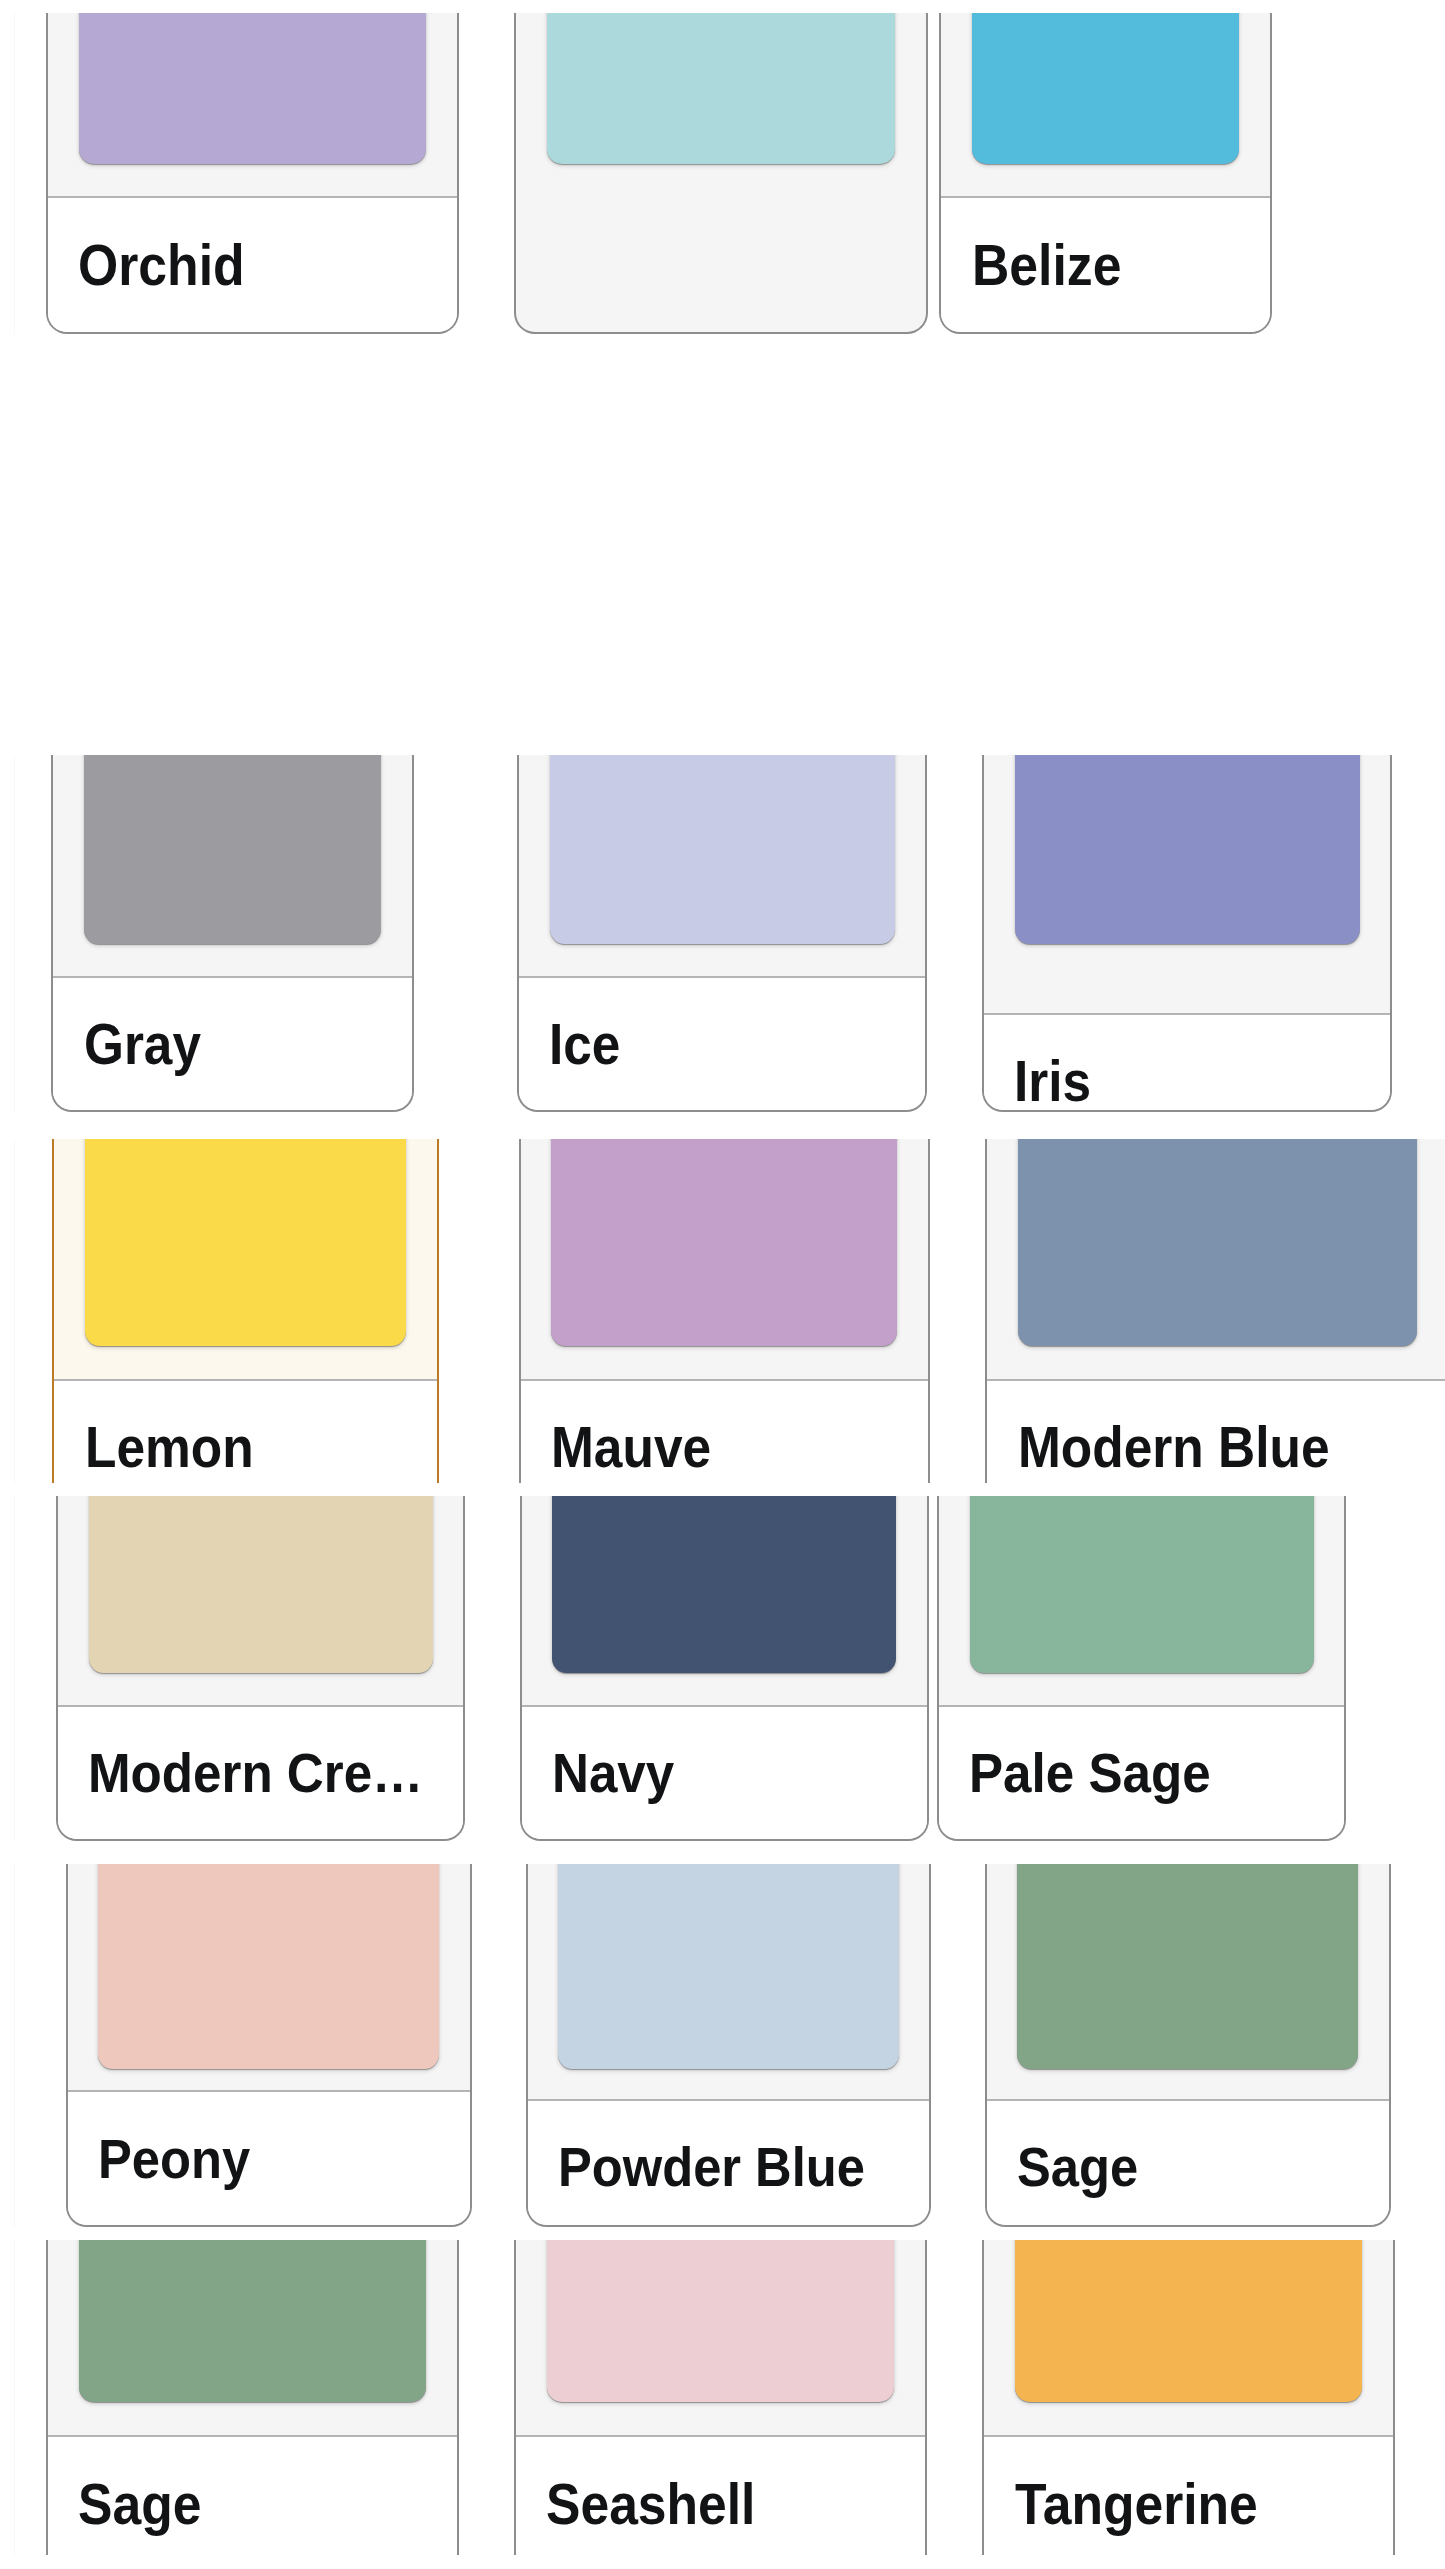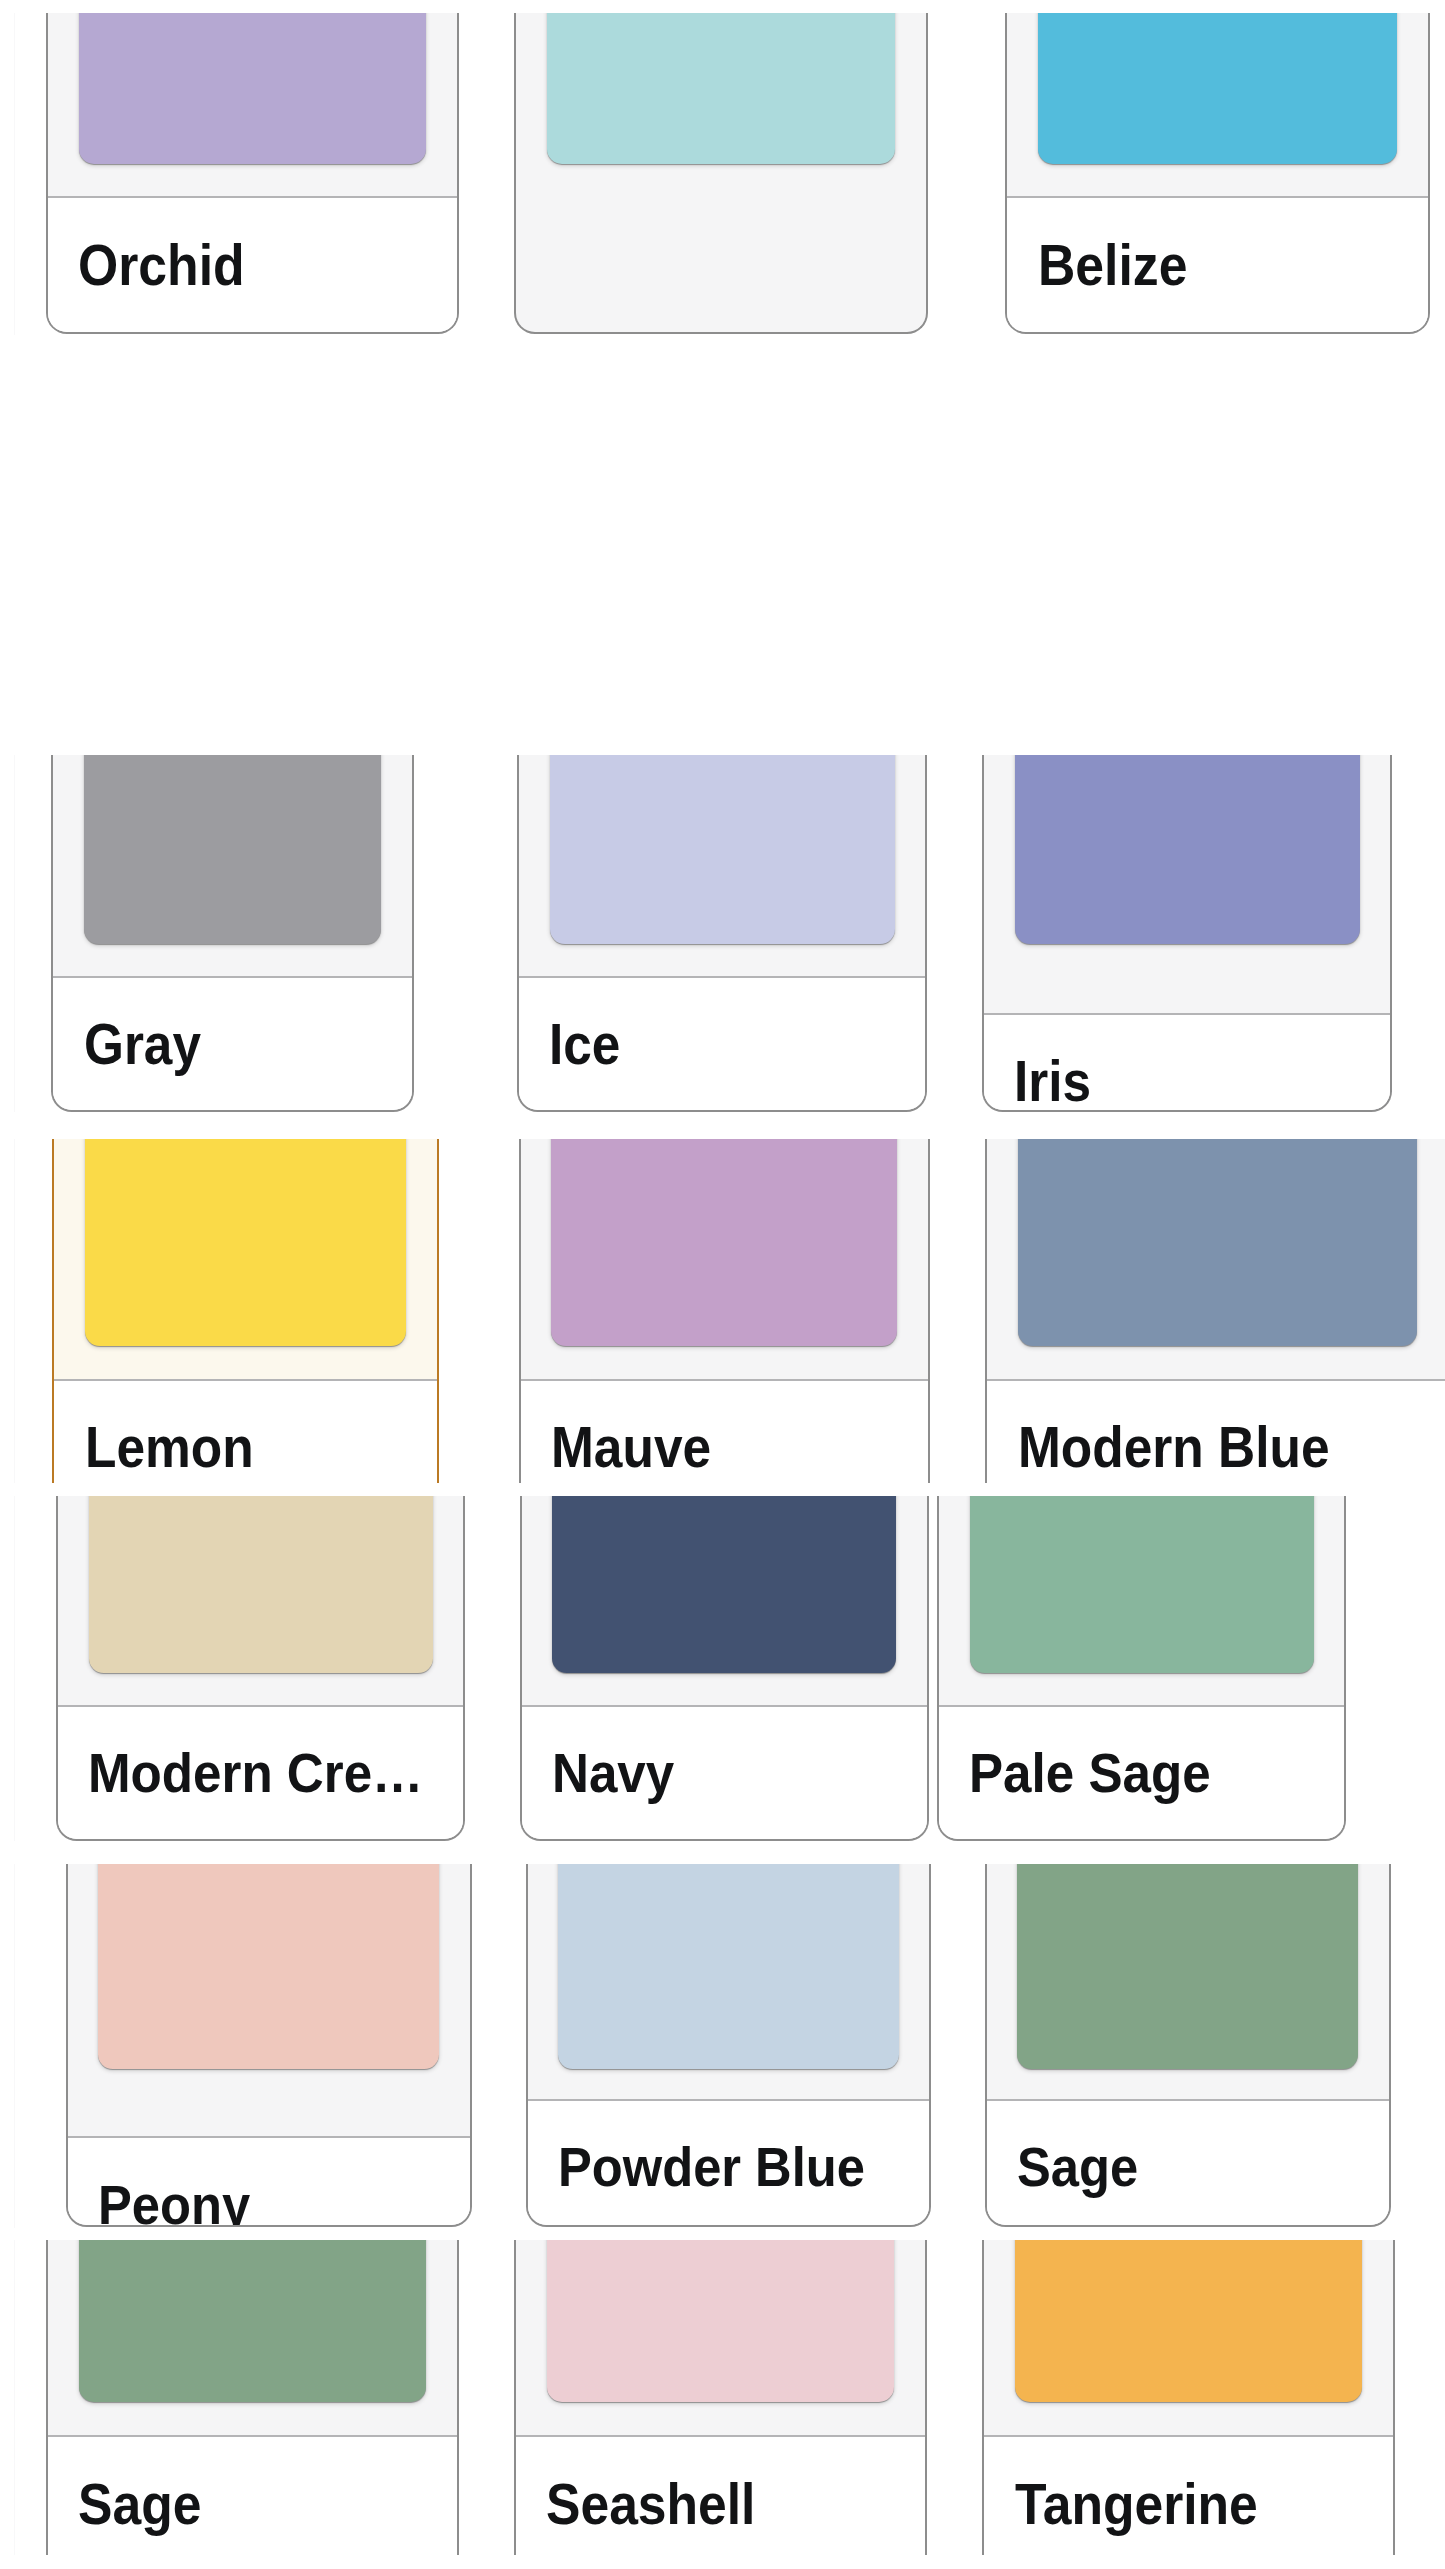--- a/index.html
+++ b/index.html
@@ -46,21 +46,21 @@
   <div class="page-edge"></div>
   <div class="swatch-card" style="left:45.5px;width:413.7px;height:321px;border-radius:0 0 21px 21px">
     <div class="swatch-chip" style="left: 31px; right: 31px; height: 210.8px; border-radius: 15px; background-color: rgb(181, 168, 210);"></div>
     <div class="swatch-label" style="height:136.5px">
       <span class="swatch-label-text" style="left:30.8px;top:34px;font-size:57px">Orchid</span>
     </div>
   </div>
   <div class="swatch-card" style="left:514.2px;width:413.7px;height:321px;border-radius:0 0 21px 21px">
     <div class="swatch-chip" style="left: 31px; right: 31px; height: 210.8px; border-radius: 15px; background-color: rgb(172, 218, 220);"></div>
   </div>
-  <div class="swatch-card" style="left:1005px;width:425px;height:321px;border-radius:0 0 21px 21px">
+  <div class="swatch-card" style="left:939px;width:333px;height:321px;border-radius:0 0 21px 21px">
     <div class="swatch-chip" style="left: 31px; right: 31px; height: 210.8px; border-radius: 15px; background-color: rgb(83, 188, 220);"></div>
     <div class="swatch-label" style="height:136.5px">
       <span class="swatch-label-text" style="left:30.8px;top:34px;font-size:57px">Belize</span>
     </div>
   </div>
 </div>
 <div class="swatch-row" style="top:754.7px;height:357.8px">
   <div class="page-edge"></div>
   <div class="swatch-card" style="left:51px;width:363px;height:357.1px;border-radius:0 0 20.84px 20.84px">
     <div class="swatch-chip" style="left: 30.75px; right: 30.75px; height: 249px; border-radius: 14.89px; background-color: rgb(156, 156, 160);"></div>
@@ -120,21 +120,21 @@
     <div class="swatch-chip" style="left: 30.64px; right: 30.64px; height: 236.5px; border-radius: 14.84px; background-color: rgb(136, 182, 157);"></div>
     <div class="swatch-label" style="height:134.2px">
       <span class="swatch-label-text" style="left:30.47px;top:33.63px;font-size:56.38px">Pale Sage</span>
     </div>
   </div>
 </div>
 <div class="swatch-row" style="top:1864.1px;height:363.7px">
   <div class="page-edge"></div>
   <div class="swatch-card" style="left:65.9px;width:405.68px;height:363.1px;border-radius:0 0 20.59px 20.59px">
     <div class="swatch-chip" style="left: 30.36px; right: 30.36px; height: 265.1px; border-radius: 14.71px; background-color: rgb(239, 200, 189);"></div>
-    <div class="swatch-label" style="height:89px">
+    <div class="swatch-label" style="height:135px">
       <span class="swatch-label-text" style="left:30.2px;top:33.34px;font-size:55.89px">Peony</span>
     </div>
   </div>
   <div class="swatch-card" style="left:525.51px;width:405.68px;height:363.1px;border-radius:0 0 20.59px 20.59px">
     <div class="swatch-chip" style="left: 30.36px; right: 30.36px; height: 265.1px; border-radius: 14.71px; background-color: rgb(196, 212, 227);"></div>
     <div class="swatch-label" style="height:126.6px">
       <span class="swatch-label-text" style="left:30.2px;top:33.34px;font-size:55.89px">Powder Blue</span>
     </div>
   </div>
   <div class="swatch-card" style="left:985.12px;width:405.68px;height:363.1px;border-radius:0 0 20.59px 20.59px">

